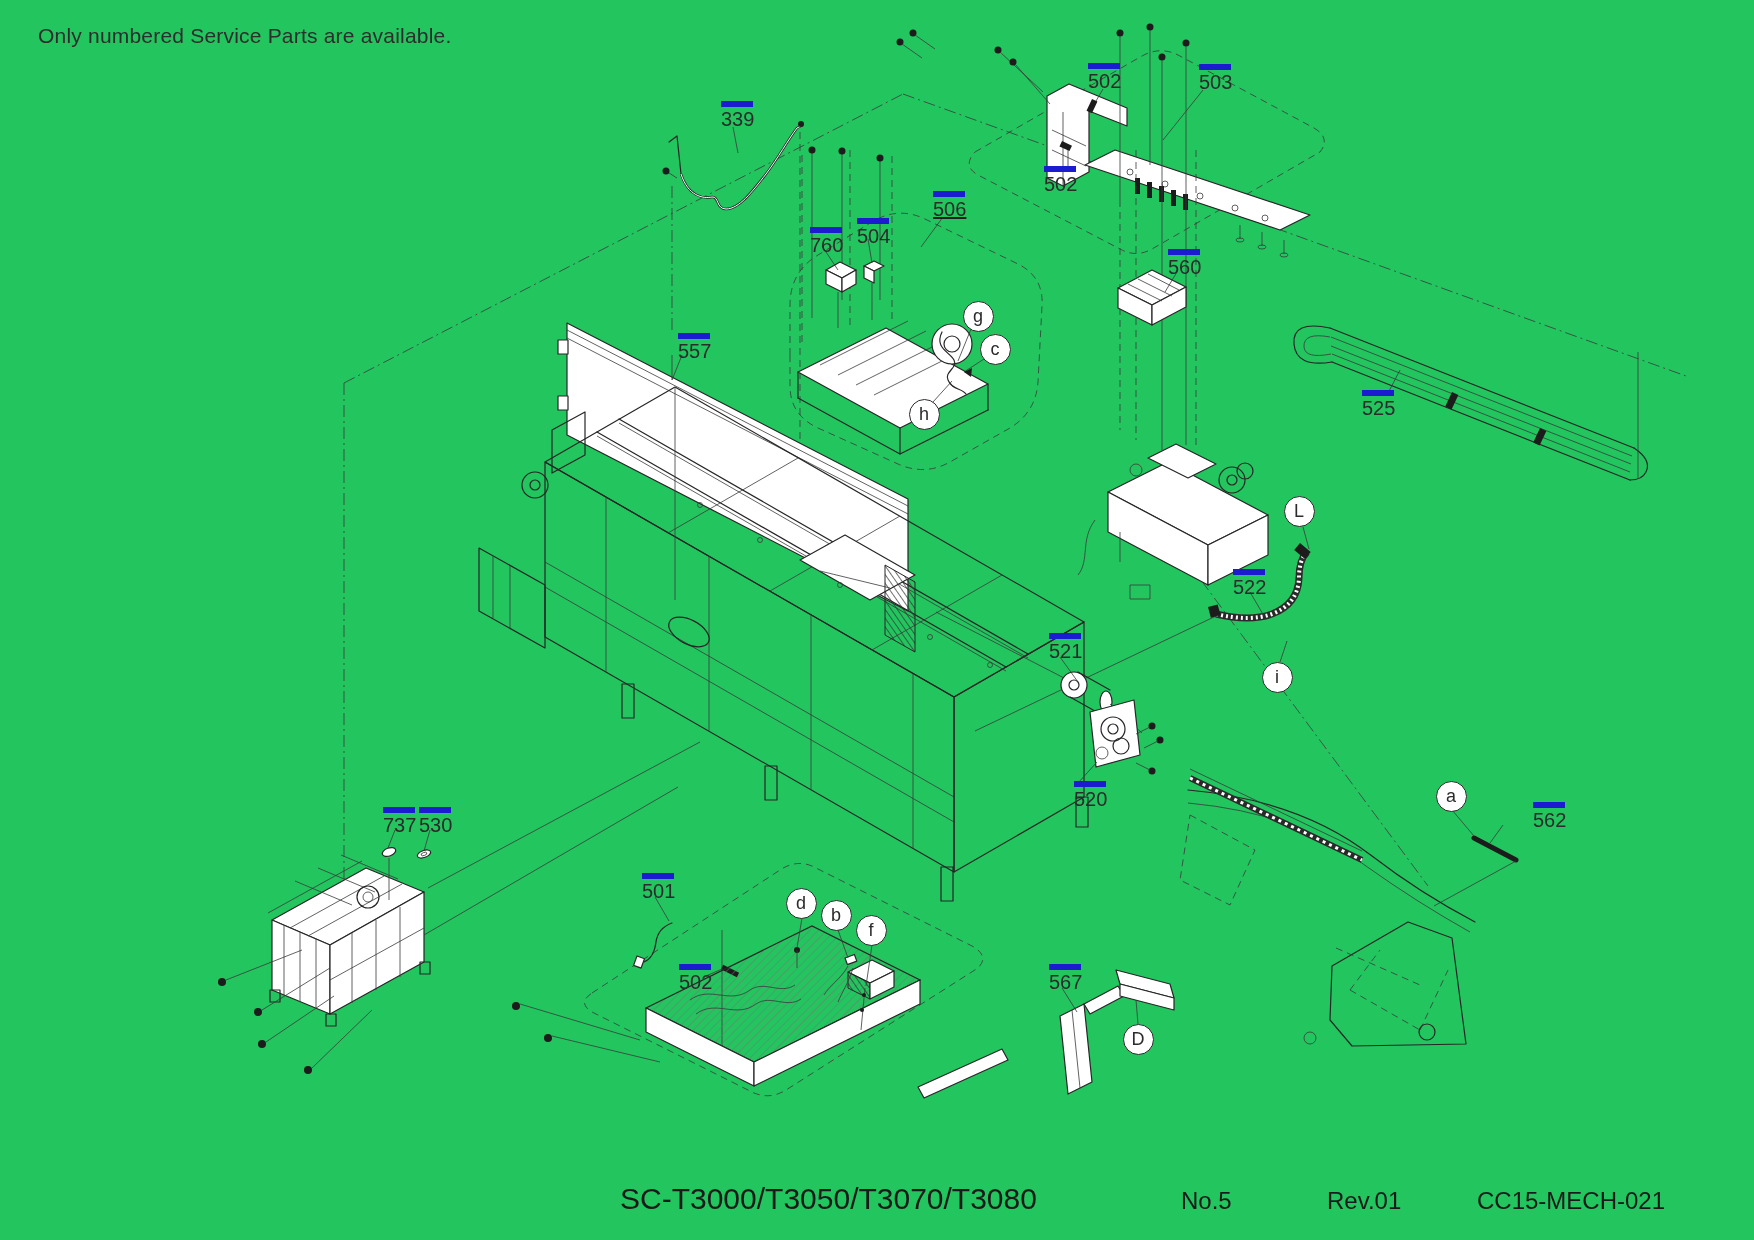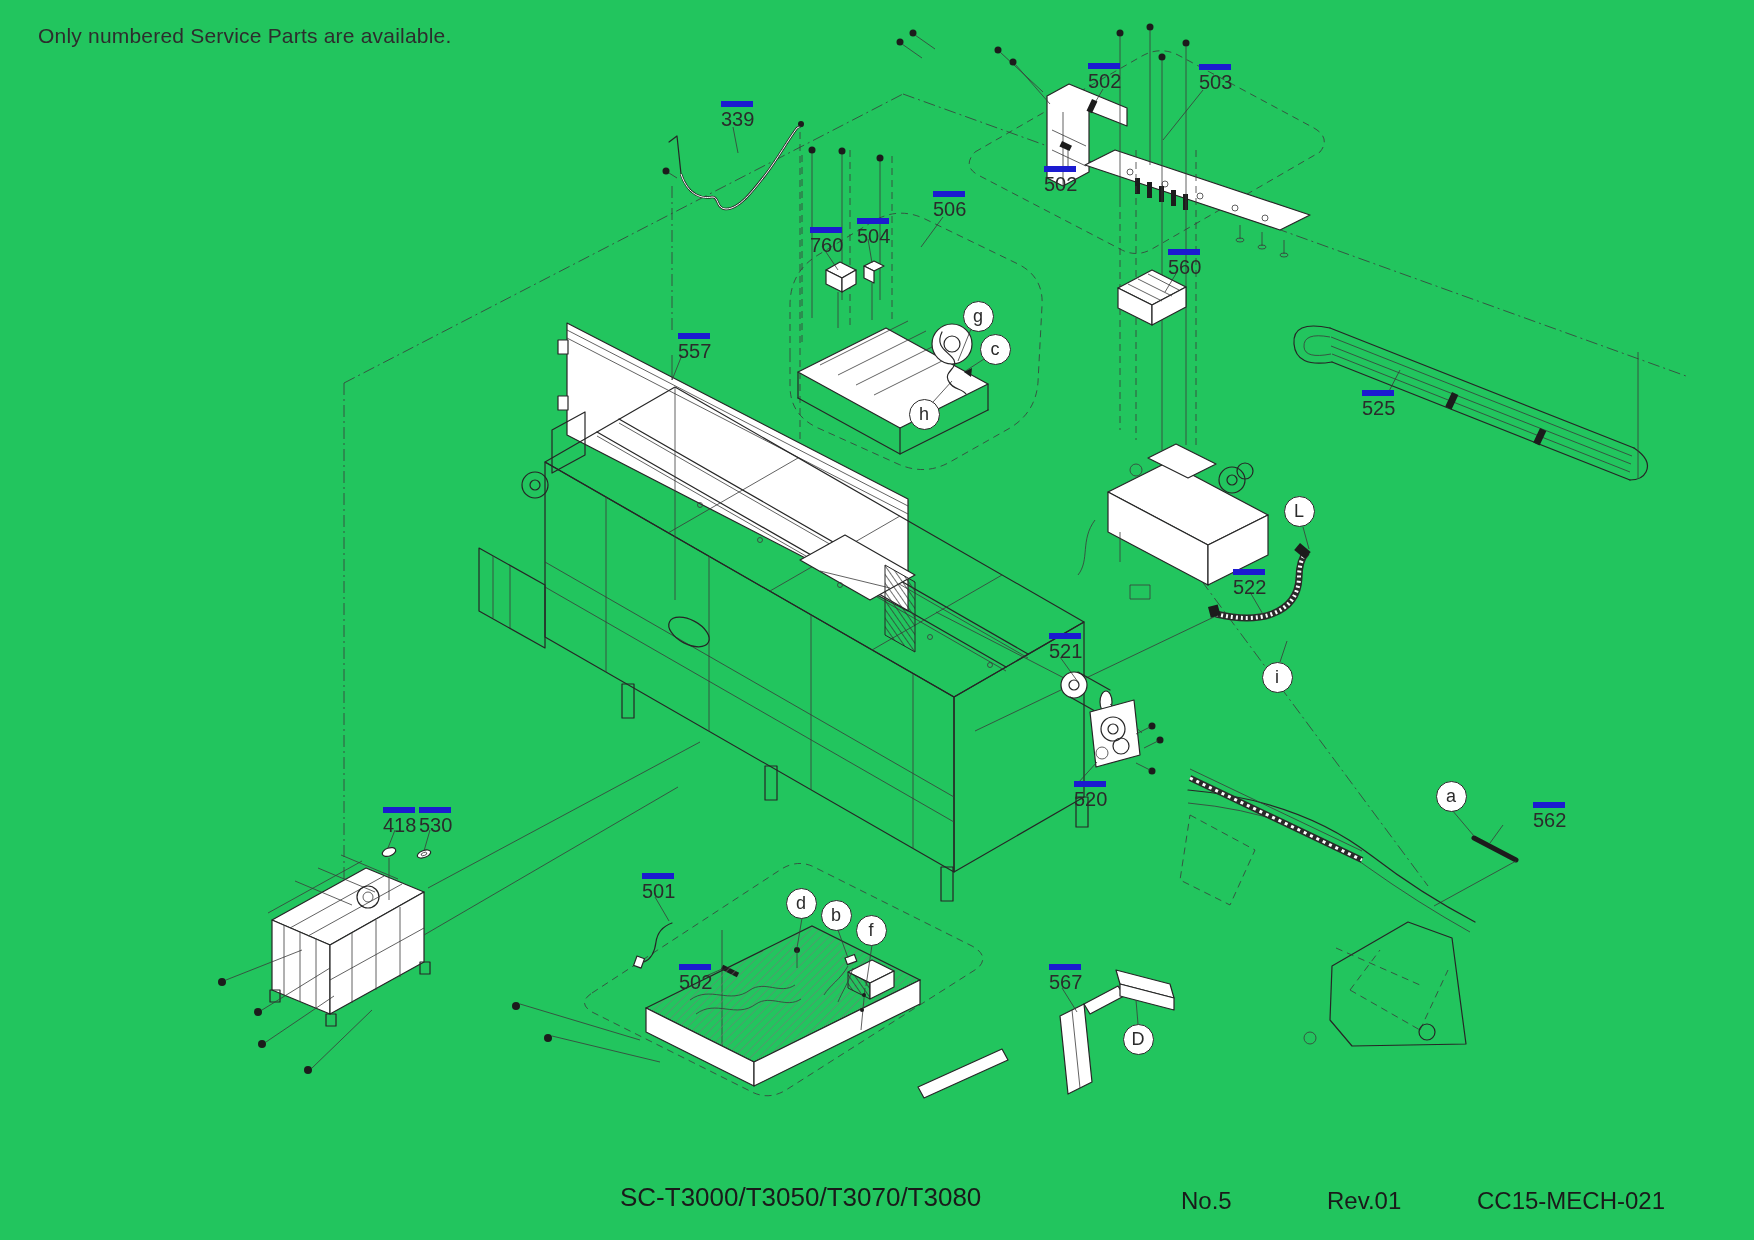--- a/index.html
+++ b/index.html
@@ -7,21 +7,21 @@
   #page {
     position:relative; width:1754px; height:1240px; background:#22c55e;
     font-family:"Liberation Sans", sans-serif; color:var(--ink);
     overflow:hidden;
   }
   #diagram-svg { position:absolute; left:0; top:0; width:1754px; height:1240px; }
   .note {
     position:absolute; left:38px; top:24px; font-size:21px; color:#2d2d2d;
     letter-spacing:0.2px;
   }
-  .footer-model { position:absolute; left:620px; top:1182px; font-size:26px; color:#1a1a1a; }
+  .footer-model { position:absolute; left:620px; top:1182px; font-size:30px; color:#1a1a1a; }
   .footer-item  { position:absolute; top:1187px; font-size:24px; color:#1a1a1a; }
   #footer-no   { left:1181px; }
   #footer-rev  { left:1327px; }
   #footer-code { left:1477px; }
   .part-label { position:absolute; width:40px; }
   .part-label .bar { width:32px; height:6px; background:var(--bar); }
   .part-label .num { font-size:20px; line-height:1; margin-top:2px; color:#2b2b2b; }
   .callout {
     position:absolute; width:31px; height:31px; border:1.6px solid #2b2b2b;
     border-radius:50%; box-sizing:border-box; background:#fff;
@@ -418,21 +418,21 @@
         <div class="num">502</div>
       </div>
       <div class="part-label" style="left: 1199px; top: 64px;">
         <div class="bar"></div>
         <div class="num">503</div>
       </div>
       <div class="part-label" style="left: 1044px; top: 166px;">
         <div class="bar"></div>
         <div class="num">502</div>
       </div>
-      <div class="part-label" style="left: 933px; top: 191px;">
+      <div class="part-label" style="left: 933px; top: 191px; text-decoration: underline;">
         <div class="bar"></div>
         <div class="num">506</div>
       </div>
       <div class="part-label" style="left: 810px; top: 227px;">
         <div class="bar"></div>
         <div class="num">760</div>
       </div>
       <div class="part-label" style="left: 857px; top: 218px;">
         <div class="bar"></div>
         <div class="num">504</div>
@@ -456,21 +456,21 @@
       <div class="part-label" style="left: 1049px; top: 633px;">
         <div class="bar"></div>
         <div class="num">521</div>
       </div>
       <div class="part-label" style="left: 1063px; top: 781px; margin-left: 11px;">
         <div class="bar"></div>
         <div class="num">520</div>
       </div>
       <div class="part-label" style="left: 383px; top: 807px;">
         <div class="bar"></div>
-        <div class="num">418</div>
+        <div class="num">737</div>
       </div>
       <div class="part-label" style="left: 419px; top: 807px;">
         <div class="bar"></div>
         <div class="num">530</div>
       </div>
       <div class="part-label" style="left: 642px; top: 873px;">
         <div class="bar"></div>
         <div class="num">501</div>
       </div>
       <div class="part-label" style="left: 679px; top: 964px;">

